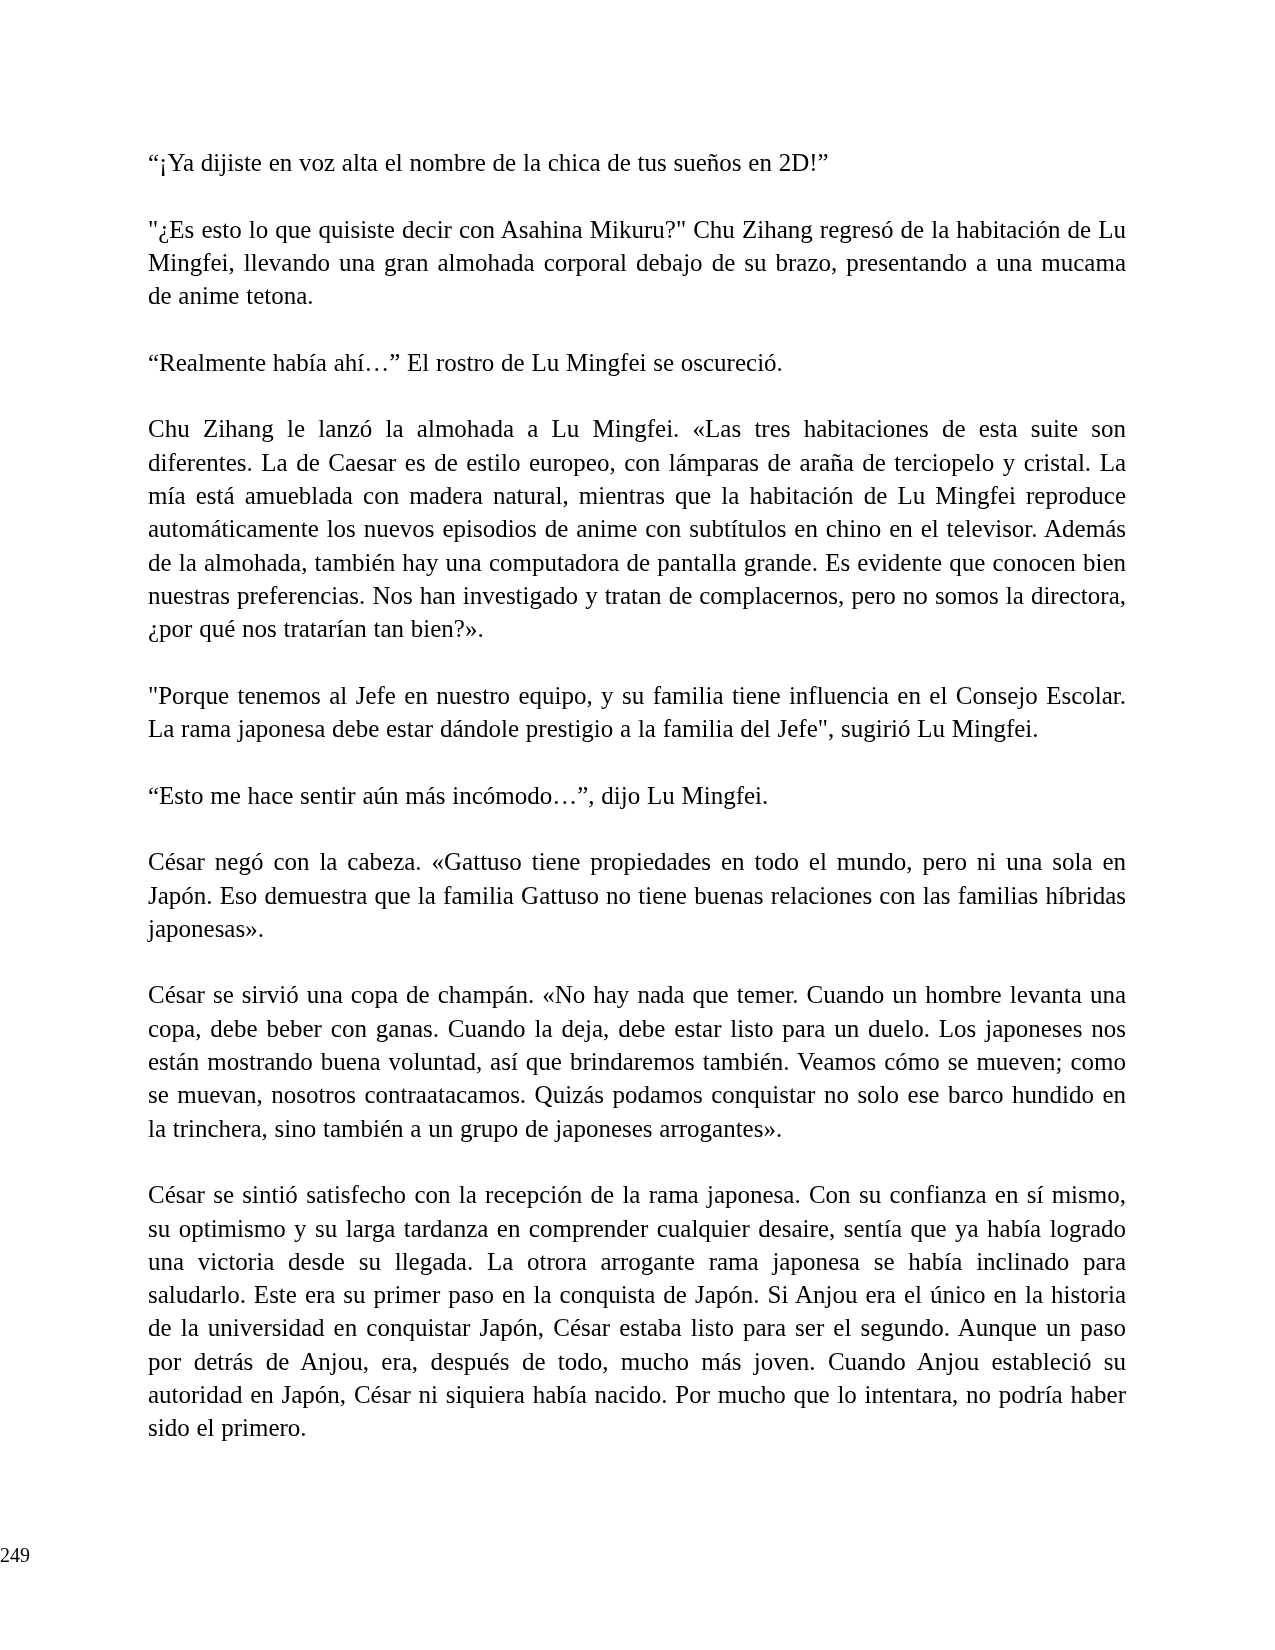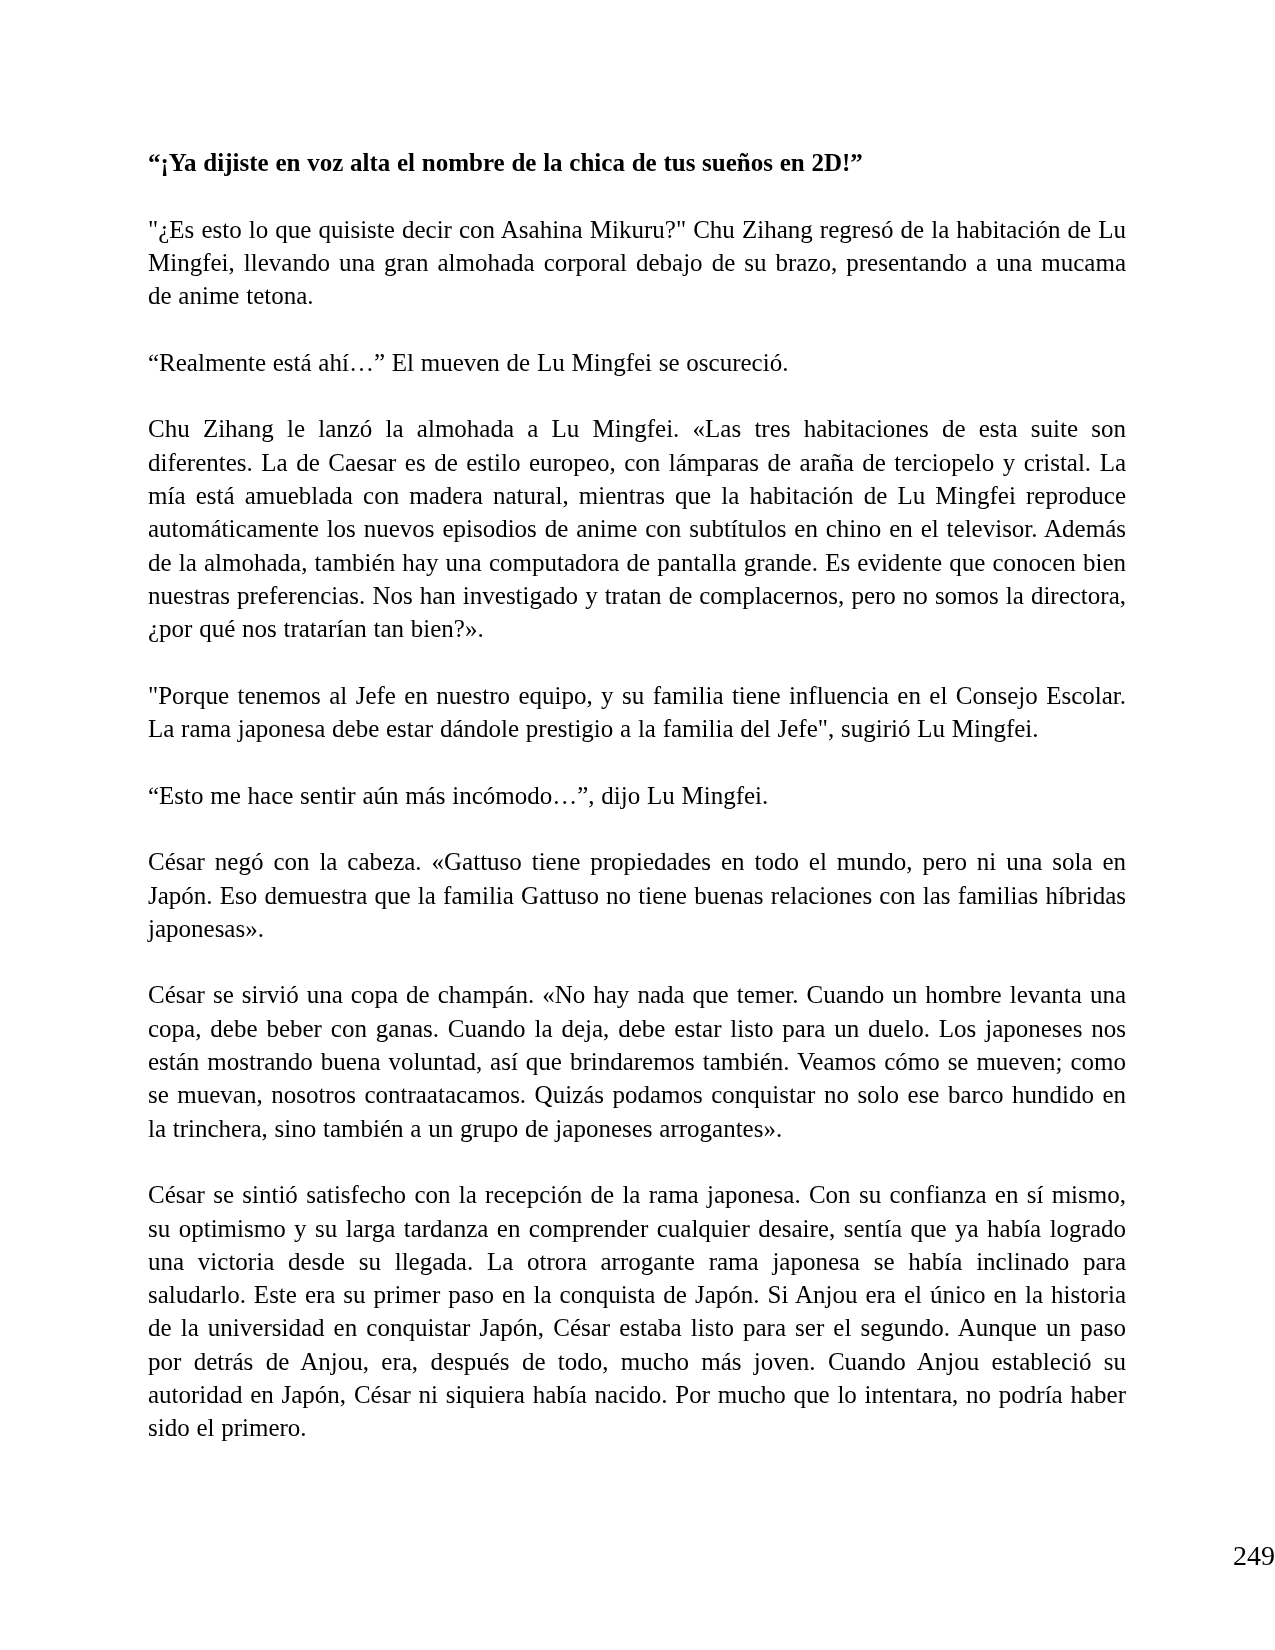--- a/index.html
+++ b/index.html
@@ -24,40 +24,39 @@
   }
   .para {
     font-size: 25px;
     line-height: 33.3px;
     text-align: justify;
     margin: 33.3px 0 0 0;
     word-spacing: 0.02em;
   }
   .para:first-child {
     margin-top: 0;
-    font-weight: bold;
   }
   .footer {
     position: absolute;
     top: 1539px;
     left: 0;
     width: 100%;
-    text-align: right;
-    font-size: 28px;
+    text-align: left;
+    font-size: 20px;
     line-height: 33.3px;
   }
 </style>
 </head>
 <body>
 
 <div class="page">
   <div class="content">
     <p class="para">“¡Ya dijiste en voz alta el nombre de la chica de tus sueños en 2D!”</p>
     <p class="para">"¿Es esto lo que quisiste decir con Asahina Mikuru?" Chu Zihang regresó de la habitación de Lu Mingfei, llevando una gran almohada corporal debajo de su brazo, presentando a una mucama de anime tetona.</p>
-    <p class="para">“Realmente está ahí…” El mueven de Lu Mingfei se oscureció.</p>
+    <p class="para">“Realmente había ahí…” El rostro de Lu Mingfei se oscureció.</p>
     <p class="para">Chu Zihang le lanzó la almohada a Lu Mingfei. «Las tres habitaciones de esta suite son diferentes. La de Caesar es de estilo europeo, con lámparas de araña de terciopelo y cristal. La mía está amueblada con madera natural, mientras que la habitación de Lu Mingfei reproduce automáticamente los nuevos episodios de anime con subtítulos en chino en el televisor. Además de la almohada, también hay una computadora de pantalla grande. Es evidente que conocen bien nuestras preferencias. Nos han investigado y tratan de complacernos, pero no somos la directora, ¿por qué nos tratarían tan bien?».</p>
     <p class="para">"Porque tenemos al Jefe en nuestro equipo, y su familia tiene influencia en el Consejo Escolar. La rama japonesa debe estar dándole prestigio a la familia del Jefe", sugirió Lu Mingfei.</p>
     <p class="para">“Esto me hace sentir aún más incómodo…”, dijo Lu Mingfei.</p>
     <p class="para">César negó con la cabeza. «Gattuso tiene propiedades en todo el mundo, pero ni una sola en Japón. Eso demuestra que la familia Gattuso no tiene buenas relaciones con las familias híbridas japonesas».</p>
     <p class="para">César se sirvió una copa de champán. «No hay nada que temer. Cuando un hombre levanta una copa, debe beber con ganas. Cuando la deja, debe estar listo para un duelo. Los japoneses nos están mostrando buena voluntad, así que brindaremos también. Veamos cómo se mueven; como se muevan, nosotros contraatacamos. Quizás podamos conquistar no solo ese barco hundido en la trinchera, sino también a un grupo de japoneses arrogantes».</p>
     <p class="para">César se sintió satisfecho con la recepción de la rama japonesa. Con su confianza en sí mismo, su optimismo y su larga tardanza en comprender cualquier desaire, sentía que ya había logrado una victoria desde su llegada. La otrora arrogante rama japonesa se había inclinado para saludarlo. Este era su primer paso en la conquista de Japón. Si Anjou era el único en la historia de la universidad en conquistar Japón, César estaba listo para ser el segundo. Aunque un paso por detrás de Anjou, era, después de todo, mucho más joven. Cuando Anjou estableció su autoridad en Japón, César ni siquiera había nacido. Por mucho que lo intentara, no podría haber sido el primero.</p>
   </div>
   <div class="footer">249</div>
 </div>
 

